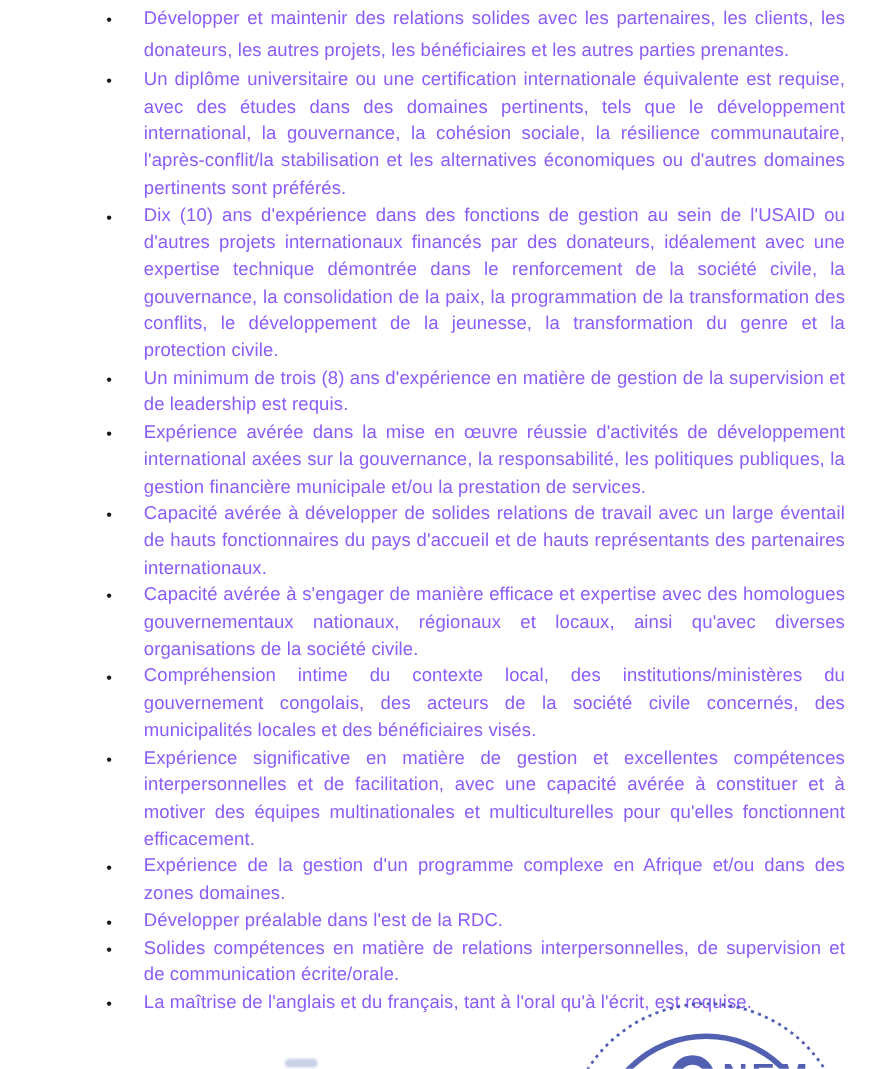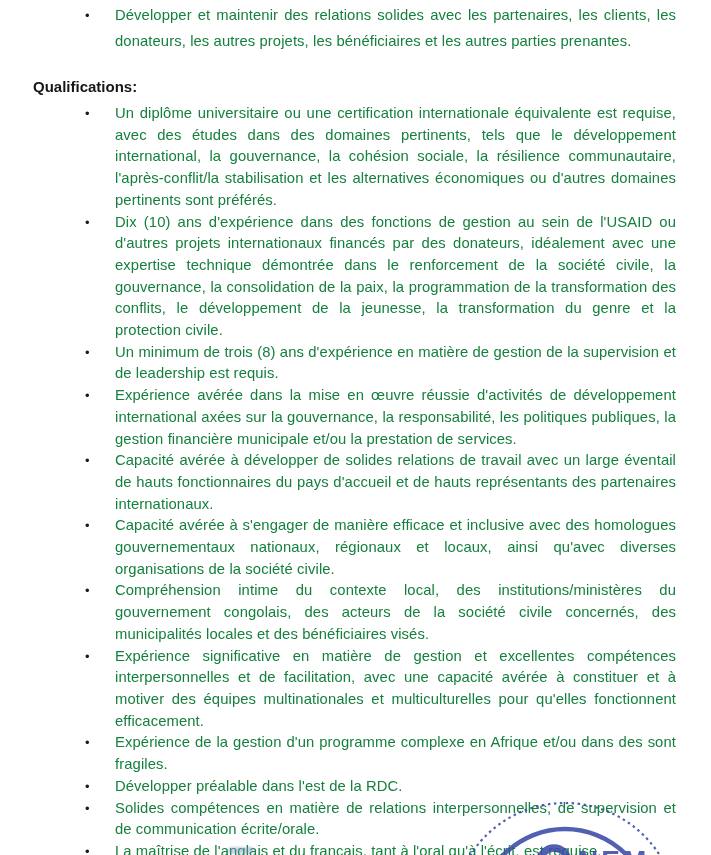--- a/index.html
+++ b/index.html
@@ -41,21 +41,21 @@
     width: 30px;
     text-align: left;
     font-size: 13px;
     color: #1a1a1a;
     line-height: inherit;
     user-select: none;
   }
   .li-text {
     flex: 1 1 auto;
     text-align: justify;
-    color: #15803d;
+    color: #8b5cf6;
     letter-spacing: 0.1px;
   }
   .section-heading {
     font-size: 15px;
     font-weight: bold;
     color: #161616;
     margin: 22px 0 6px 0;
     line-height: 21px;
   }
   .stamp {
@@ -84,21 +84,20 @@
 
 <div class="page">
 
   <ul class="doc-list intro-list">
     <li>
       <span class="bullet">•</span>
       <span class="li-text">Développer et maintenir des relations solides avec les partenaires, les clients, les donateurs, les autres projets, les bénéficiaires et les autres parties prenantes.</span>
     </li>
   </ul>
 
-  <div class="section-heading">Qualifications:</div>
 
   <ul class="doc-list">
     <li>
       <span class="bullet">•</span>
       <span class="li-text">Un diplôme universitaire ou une certification internationale équivalente est requise, avec des études dans des domaines pertinents, tels que le développement international, la gouvernance, la cohésion sociale, la résilience communautaire, l'après-conflit/la stabilisation et les alternatives économiques ou d'autres domaines pertinents sont préférés.</span>
     </li>
     <li>
       <span class="bullet">•</span>
       <span class="li-text">Dix (10) ans d'expérience dans des fonctions de gestion au sein de l'USAID ou d'autres projets internationaux financés par des donateurs, idéalement avec une expertise technique démontrée dans le renforcement de la société civile, la gouvernance, la consolidation de la paix, la programmation de la transformation des conflits, le développement de la jeunesse, la transformation du genre et la protection civile.</span>
     </li>
@@ -109,33 +108,33 @@
     <li>
       <span class="bullet">•</span>
       <span class="li-text">Expérience avérée dans la mise en œuvre réussie d'activités de développement international axées sur la gouvernance, la responsabilité, les politiques publiques, la gestion financière municipale et/ou la prestation de services.</span>
     </li>
     <li>
       <span class="bullet">•</span>
       <span class="li-text">Capacité avérée à développer de solides relations de travail avec un large éventail de hauts fonctionnaires du pays d'accueil et de hauts représentants des partenaires internationaux.</span>
     </li>
     <li>
       <span class="bullet">•</span>
-      <span class="li-text">Capacité avérée à s'engager de manière efficace et inclusive avec des homologues gouvernementaux nationaux, régionaux et locaux, ainsi qu'avec diverses organisations de la société civile.</span>
+      <span class="li-text">Capacité avérée à s'engager de manière efficace et expertise avec des homologues gouvernementaux nationaux, régionaux et locaux, ainsi qu'avec diverses organisations de la société civile.</span>
     </li>
     <li>
       <span class="bullet">•</span>
       <span class="li-text">Compréhension intime du contexte local, des institutions/ministères du gouvernement congolais, des acteurs de la société civile concernés, des municipalités locales et des bénéficiaires visés.</span>
     </li>
     <li>
       <span class="bullet">•</span>
       <span class="li-text">Expérience significative en matière de gestion et excellentes compétences interpersonnelles et de facilitation, avec une capacité avérée à constituer et à motiver des équipes multinationales et multiculturelles pour qu'elles fonctionnent efficacement.</span>
     </li>
     <li>
       <span class="bullet">•</span>
-      <span class="li-text">Expérience de la gestion d'un programme complexe en Afrique et/ou dans des sont fragiles.</span>
+      <span class="li-text">Expérience de la gestion d'un programme complexe en Afrique et/ou dans des zones domaines.</span>
     </li>
     <li>
       <span class="bullet">•</span>
       <span class="li-text">Développer préalable dans l'est de la RDC.</span>
     </li>
     <li>
       <span class="bullet">•</span>
       <span class="li-text">Solides compétences en matière de relations interpersonnelles, de supervision et de communication écrite/orale.</span>
     </li>
     <li>

